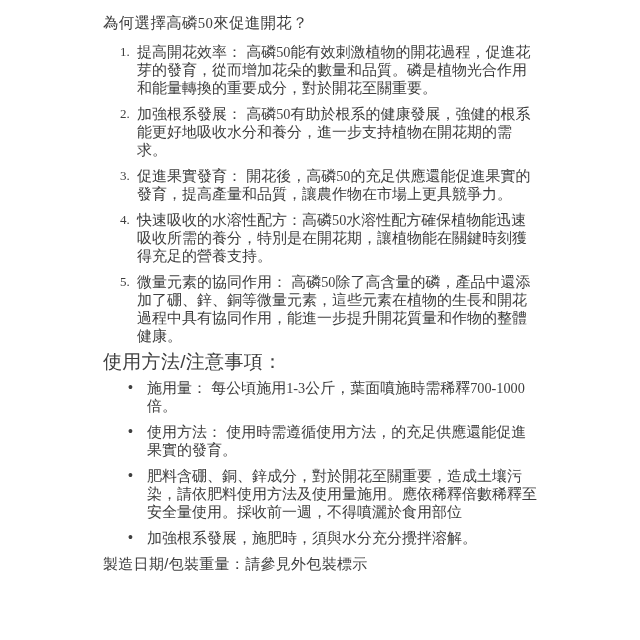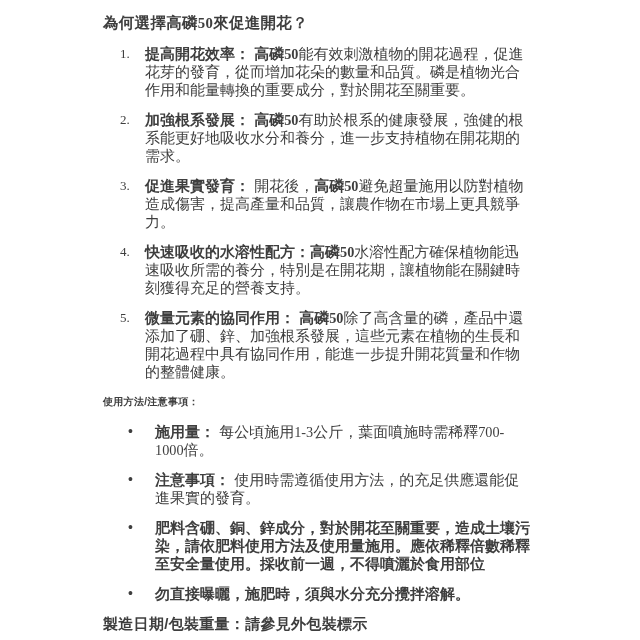--- a/index.html
+++ b/index.html
@@ -30,50 +30,50 @@
   ol.benefits, ul.notes {
     list-style: none;
     margin: 0;
     padding: 0;
   }
   .item {
     position: relative;
     padding-left: 30px;
     margin: 0 0 8px 0;
   }
-  .item p { margin: 12px; }
+  .item p { margin: 4px; }
   .marker {
     position: absolute;
     left: 17px;
     top: 0;
     line-height: 18px;
     font-size: 13px;
     font-family: "Liberation Serif", "DejaVu Serif", serif;
   }
   ul.notes .item { padding-left: 40px; }
   ul.notes .marker {
     left: 25px;
     top: -1px;
     font-size: 14px;
     font-family: "Liberation Sans", "DejaVu Sans", sans-serif;
   }
   .subheading {
     margin: 6px 0 8px 0;
-    font-size: 10px;
+    font-size: 19px;
     line-height: 18px;
     font-weight: 700;
     letter-spacing: 0.3px;
   }
   .info { margin-top: 8px; }
   .info-line {
     margin: 0 0 11px 0;
     font-weight: 700;
     letter-spacing: 0.3px;
   }
-  .b { font-weight: 700; }
+  .b { font-weight: 400; }
   .lat {
     font-family: "Liberation Serif", "DejaVu Serif", serif;
     font-size: 0.95em;
   }
 </style>
 </head>
 <body style="color: rgb(62, 62, 62); background: rgb(255, 255, 255);">
 
 <div class="page">
 
@@ -83,50 +83,50 @@
     <li class="item">
       <span class="marker">1.</span>
       <p><span class="b">提高開花效率： 高磷<span class="lat">50</span></span><span>能有效刺激植物的開花過程，促進花芽的發育，從而增加花朵的數量和品質。磷是植物光合作用和能量轉換的重要成分，對於開花至關重要。</span></p>
     </li>
     <li class="item">
       <span class="marker">2.</span>
       <p><span class="b">加強根系發展： 高磷<span class="lat">50</span></span><span>有助於根系的健康發展，強健的根系能更好地吸收水分和養分，進一步支持植物在開花期的需求。</span></p>
     </li>
     <li class="item">
       <span class="marker">3.</span>
-      <p><span class="b">促進果實發育： </span><span>開花後，</span><span class="b">高磷<span class="lat">50</span></span><span>避免超量施用以防對植物造成傷害，提高產量和品質，讓農作物在市場上更具競爭力。</span></p>
+      <p><span class="b">促進果實發育： </span><span>開花後，</span><span class="b">高磷<span class="lat">50</span></span><span>的充足供應還能促進果實的發育，提高產量和品質，讓農作物在市場上更具競爭力。</span></p>
     </li>
     <li class="item">
       <span class="marker">4.</span>
       <p><span class="b">快速吸收的水溶性配方：高磷<span class="lat">50</span></span><span>水溶性配方確保植物能迅速吸收所需的養分，特別是在開花期，讓植物能在關鍵時刻獲得充足的營養支持。</span></p>
     </li>
     <li class="item">
       <span class="marker">5.</span>
-      <p><span class="b">微量元素的協同作用： 高磷<span class="lat">50</span></span><span>除了高含量的磷，產品中還添加了硼、鋅、加強根系發展，這些元素在植物的生長和開花過程中具有協同作用，能進一步提升開花質量和作物的整體健康。</span></p>
+      <p><span class="b">微量元素的協同作用： 高磷<span class="lat">50</span></span><span>除了高含量的磷，產品中還添加了硼、鋅、銅等微量元素，這些元素在植物的生長和開花過程中具有協同作用，能進一步提升開花質量和作物的整體健康。</span></p>
     </li>
   </ol>
 
   <h2 class="subheading"><span class="b">使用方法/注意事項：</span></h2>
 
   <ul class="notes">
     <li class="item">
       <span class="marker">•</span>
       <p><span class="b">施用量： </span><span>每公頃施用<span class="lat">1-3</span>公斤，葉面噴施時需稀釋<span class="lat">700-1000</span>倍。</span></p>
     </li>
     <li class="item">
       <span class="marker">•</span>
-      <p><span class="b">注意事項： </span><span>使用時需遵循使用方法，的充足供應還能促進果實的發育。</span></p>
+      <p><span class="b">使用方法： </span><span>使用時需遵循使用方法，的充足供應還能促進果實的發育。</span></p>
     </li>
     <li class="item">
       <span class="marker">•</span>
       <p><span class="b">肥料含硼、銅、鋅成分，對於開花至關重要，造成土壤污染，請依肥料使用方法及使用量施用。應依稀釋倍數稀釋至安全量使用。採收前一週，不得噴灑於食用部位</span></p>
     </li>
     <li class="item">
       <span class="marker">•</span>
-      <p><span class="b">勿直接曝曬，施肥時，須與水分充分攪拌溶解。</span></p>
+      <p><span class="b">加強根系發展，施肥時，須與水分充分攪拌溶解。</span></p>
     </li>
   </ul>
 
   <div class="info">
     <p class="info-line"><span class="b">製造日期/包裝重量：請參見外包裝標示</span></p>
   </div>
 
 </div>
 
 </body></html>

